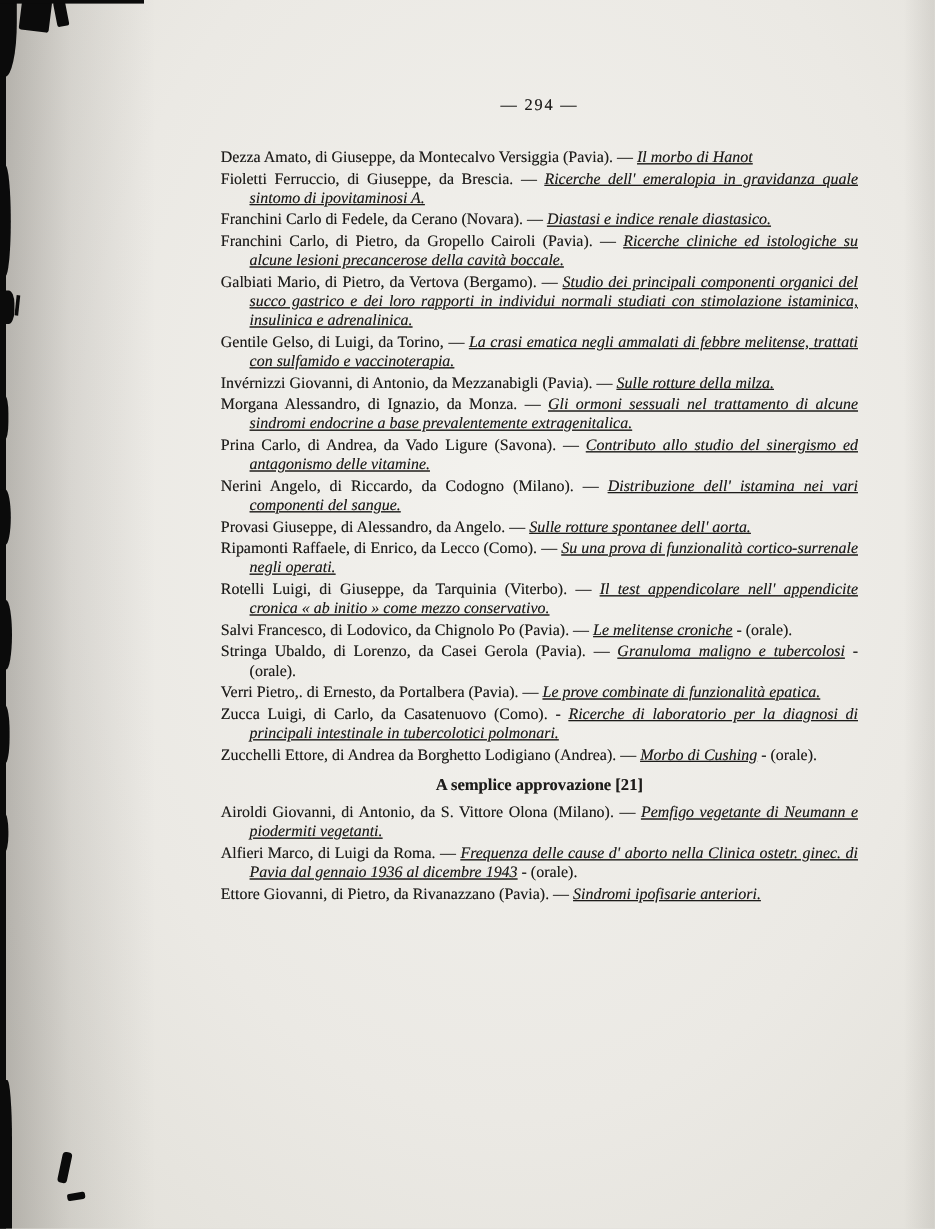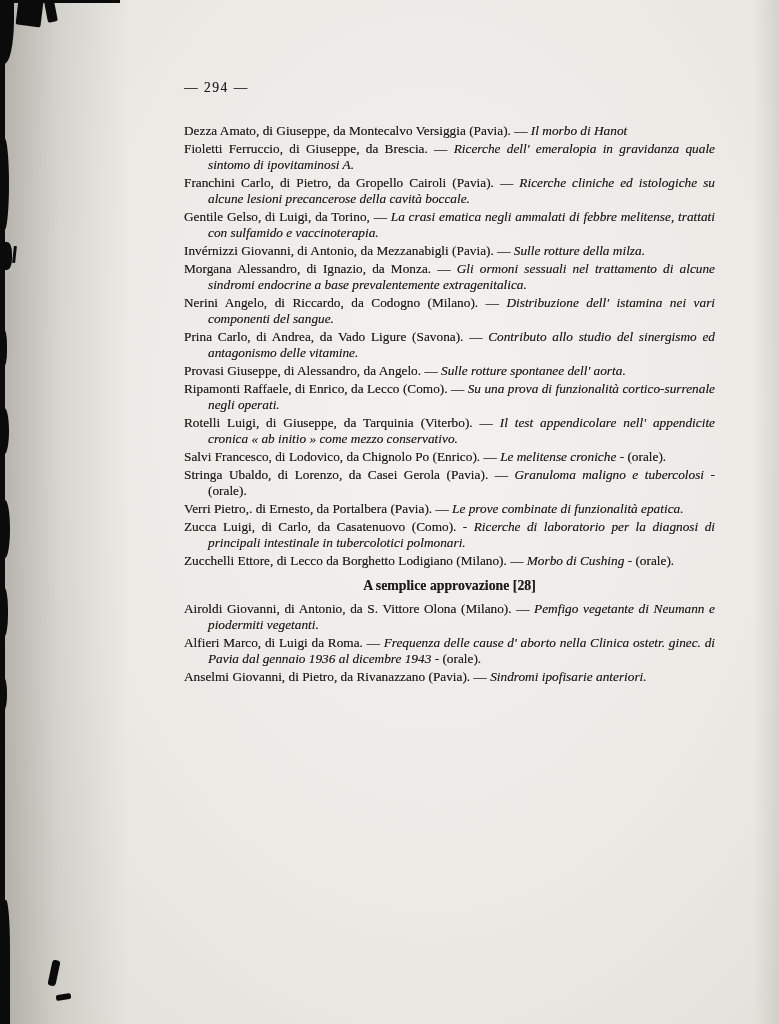--- a/index.html
+++ b/index.html
@@ -22,32 +22,32 @@
     pointer-events:none;
   }
   .artifact{position:absolute;background:#0b0b0b;}
   .content{
     position:absolute;left:184px;top:80px;width:531px;
     color:#1d1c1a;
     font-size:13.3px;line-height:16px;
     text-shadow:0 0 .4px rgba(30,28,25,.55);
   }
   .page-number{
-    text-align:left;
+    text-align:center;
     margin:0 0 27px 0;
     letter-spacing:1.5px;
     font-size:13.6px;
   }
   .entry{
     margin:0 0 2px 0;
     padding-left:24px;
     text-indent:-24px;
     text-align:justify;
   }
-  .ital{font-style:italic;}
+  .ital{font-style:italic;text-decoration:underline;}
   .section-heading{
     text-align:center;
     font-weight:bold;
     font-size:13.8px;
     margin:9px 0 7px 0;
   }
 </style>
 </head>
 <body>
 
@@ -72,38 +72,40 @@
   <div class="artifact" style="left:0;top:900px;width:10px;height:124px;border-radius:0 40% 0 0;"></div>
   <div class="artifact" style="left:50px;top:960px;width:8px;height:26px;transform:rotate(12deg);border-radius:3px;"></div>
   <div class="artifact" style="left:56px;top:994px;width:15px;height:6px;transform:rotate(-9deg);border-radius:2px;"></div>
 
   <div class="content">
     <p class="page-number">— 294 —</p>
 
     <div>
         <p class="entry"><span>Dezza Amato, di Giuseppe, da Montecalvo Versiggia (Pavia). — </span><span class="ital">Il morbo di Hanot</span></p>
         <p class="entry"><span>Fioletti Ferruccio, di Giuseppe, da Brescia. — </span><span class="ital">Ricerche dell' emeralopia in gravidanza quale sintomo di ipovitaminosi A.</span></p>
+        <p class="entry"><span>Franchini Carlo di Fedele, da Cerano (Novara). — </span><span class="ital">Diastasi e indice renale diastasico.</span></p>
         <p class="entry"><span>Franchini Carlo, di Pietro, da Gropello Cairoli (Pavia). — </span><span class="ital">Ricerche cliniche ed istologiche su alcune lesioni precancerose della cavità boccale.</span></p>
+        <p class="entry"><span>Galbiati Mario, di Pietro, da Vertova (Bergamo). — </span><span class="ital">Studio dei principali componenti organici del succo gastrico e dei loro rapporti in individui normali studiati con stimolazione istaminica, insulinica e adrenalinica.</span></p>
         <p class="entry"><span>Gentile Gelso, di Luigi, da Torino, — </span><span class="ital">La crasi ematica negli ammalati di febbre melitense, trattati con sulfamido e vaccinoterapia.</span></p>
         <p class="entry"><span>Invérnizzi Giovanni, di Antonio, da Mezzanabigli (Pavia). — </span><span class="ital">Sulle rotture della milza.</span></p>
         <p class="entry"><span>Morgana Alessandro, di Ignazio, da Monza. — </span><span class="ital">Gli ormoni sessuali nel trattamento di alcune sindromi endocrine a base prevalentemente extragenitalica.</span></p>
+        <p class="entry"><span>Prina Carlo, di Andrea, da Vado Ligure (Savona). — </span><span class="ital">Contributo allo studio del sinergismo ed antagonismo delle vitamine.</span></p>
         <p class="entry"><span>Nerini Angelo, di Riccardo, da Codogno (Milano). — </span><span class="ital">Distribuzione dell' istamina nei vari componenti del sangue.</span></p>
-        <p class="entry"><span>Prina Carlo, di Andrea, da Vado Ligure (Savona). — </span><span class="ital">Contributo allo studio del sinergismo ed antagonismo delle vitamine.</span></p>
         <p class="entry"><span>Provasi Giuseppe, di Alessandro, da Angelo. — </span><span class="ital">Sulle rotture spontanee dell' aorta.</span></p>
         <p class="entry"><span>Ripamonti Raffaele, di Enrico, da Lecco (Como). — </span><span class="ital">Su una prova di funzionalità cortico-surrenale negli operati.</span></p>
         <p class="entry"><span>Rotelli Luigi, di Giuseppe, da Tarquinia (Viterbo). — </span><span class="ital">Il test appendicolare nell' appendicite cronica « ab initio » come mezzo conservativo.</span></p>
-        <p class="entry"><span>Salvi Francesco, di Lodovico, da Chignolo Po (Enrico). — </span><span class="ital">Le melitense croniche</span><span> - (orale).</span></p>
+        <p class="entry"><span>Salvi Francesco, di Lodovico, da Chignolo Po (Pavia). — </span><span class="ital">Le melitense croniche</span><span> - (orale).</span></p>
         <p class="entry"><span>Stringa Ubaldo, di Lorenzo, da Casei Gerola (Pavia). — </span><span class="ital">Granuloma maligno e tubercolosi</span><span> - (orale).</span></p>
         <p class="entry"><span>Verri Pietro,. di Ernesto, da Portalbera (Pavia). — </span><span class="ital">Le prove combinate di funzionalità epatica.</span></p>
         <p class="entry"><span>Zucca Luigi, di Carlo, da Casatenuovo (Como). - </span><span class="ital">Ricerche di laboratorio per la diagnosi di principali intestinale in tubercolotici polmonari.</span></p>
-        <p class="entry"><span>Zucchelli Ettore, di Lecco da Borghetto Lodigiano (Milano). — </span><span class="ital">Morbo di Cushing</span><span> - (orale).</span></p>
+        <p class="entry"><span>Zucchelli Ettore, di Andrea da Borghetto Lodigiano (Andrea). — </span><span class="ital">Morbo di Cushing</span><span> - (orale).</span></p>
       </div>
 
-    <p class="section-heading">A semplice approvazione [28]</p>
+    <p class="section-heading">A semplice approvazione [21]</p>
 
     <div>
         <p class="entry"><span>Airoldi Giovanni, di Antonio, da S. Vittore Olona (Milano). — </span><span class="ital">Pemfigo vegetante di Neumann e piodermiti vegetanti.</span></p>
         <p class="entry"><span>Alfieri Marco, di Luigi da Roma. — </span><span class="ital">Frequenza delle cause d' aborto nella Clinica ostetr. ginec. di Pavia dal gennaio 1936 al dicembre 1943</span><span> - (orale).</span></p>
-        <p class="entry"><span>Anselmi Giovanni, di Pietro, da Rivanazzano (Pavia). — </span><span class="ital">Sindromi ipofisarie anteriori.</span></p>
+        <p class="entry"><span>Ettore Giovanni, di Pietro, da Rivanazzano (Pavia). — </span><span class="ital">Sindromi ipofisarie anteriori.</span></p>
       </div>
   </div>
 
 </div>
 
 </body></html>

